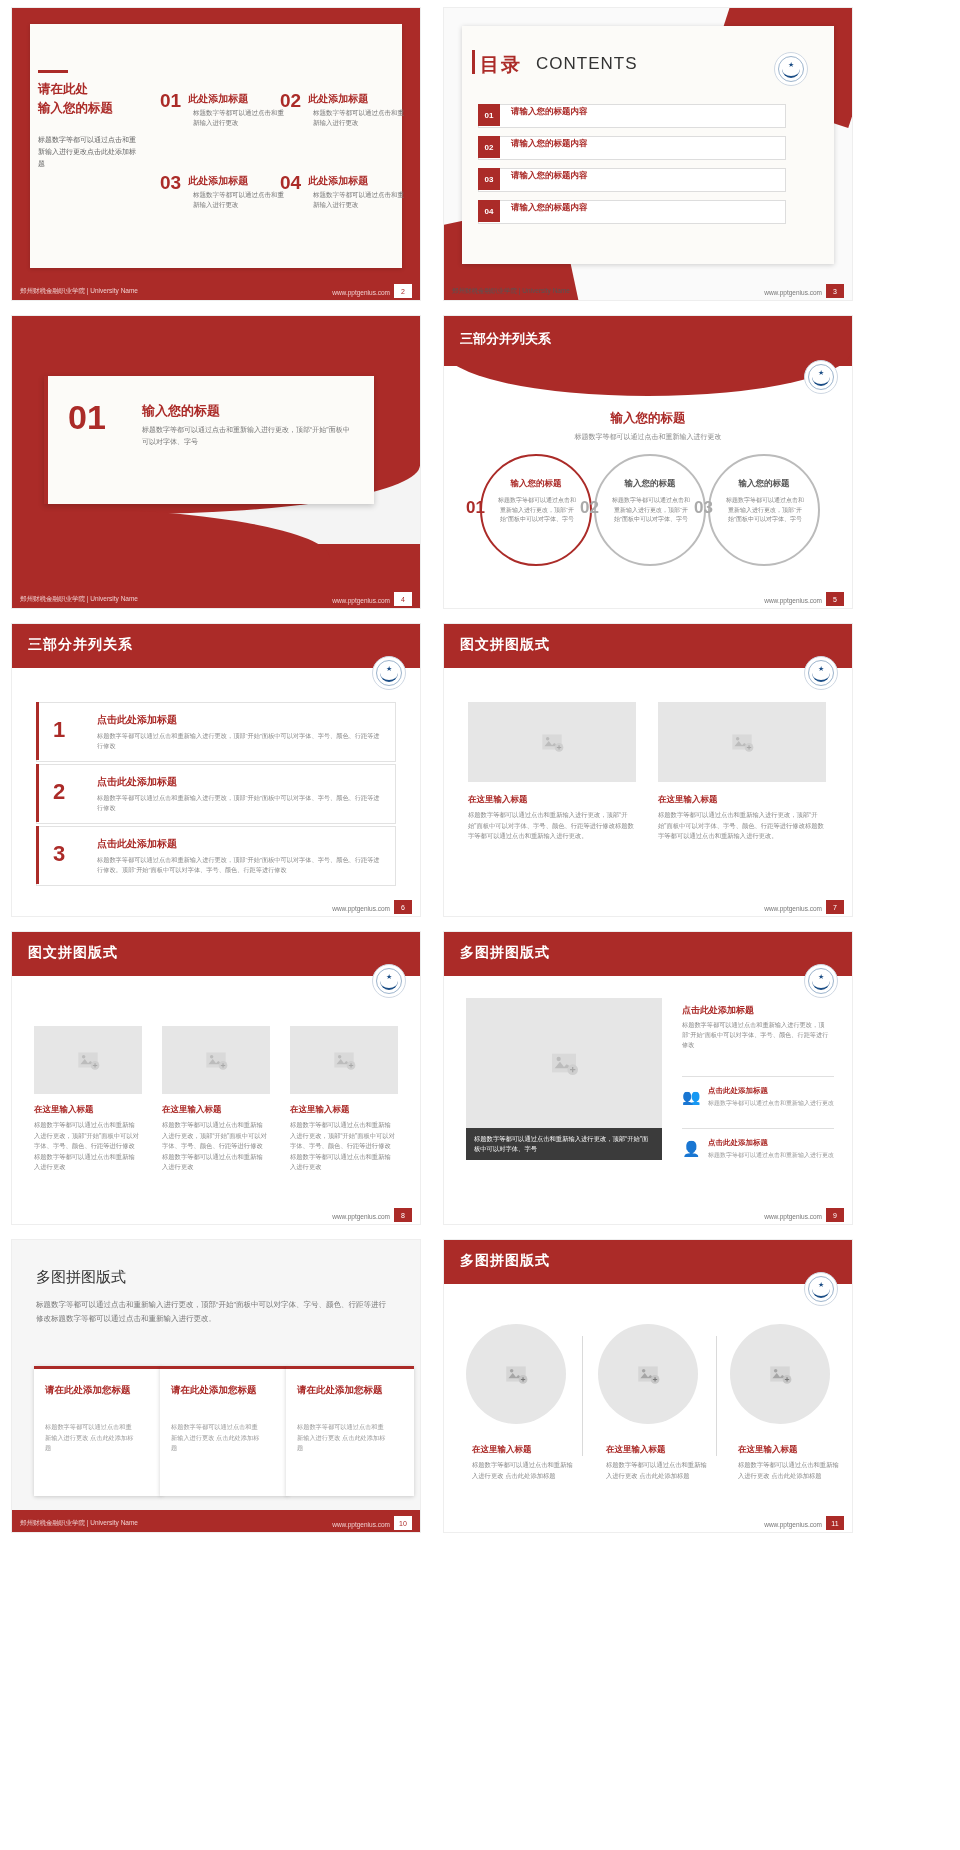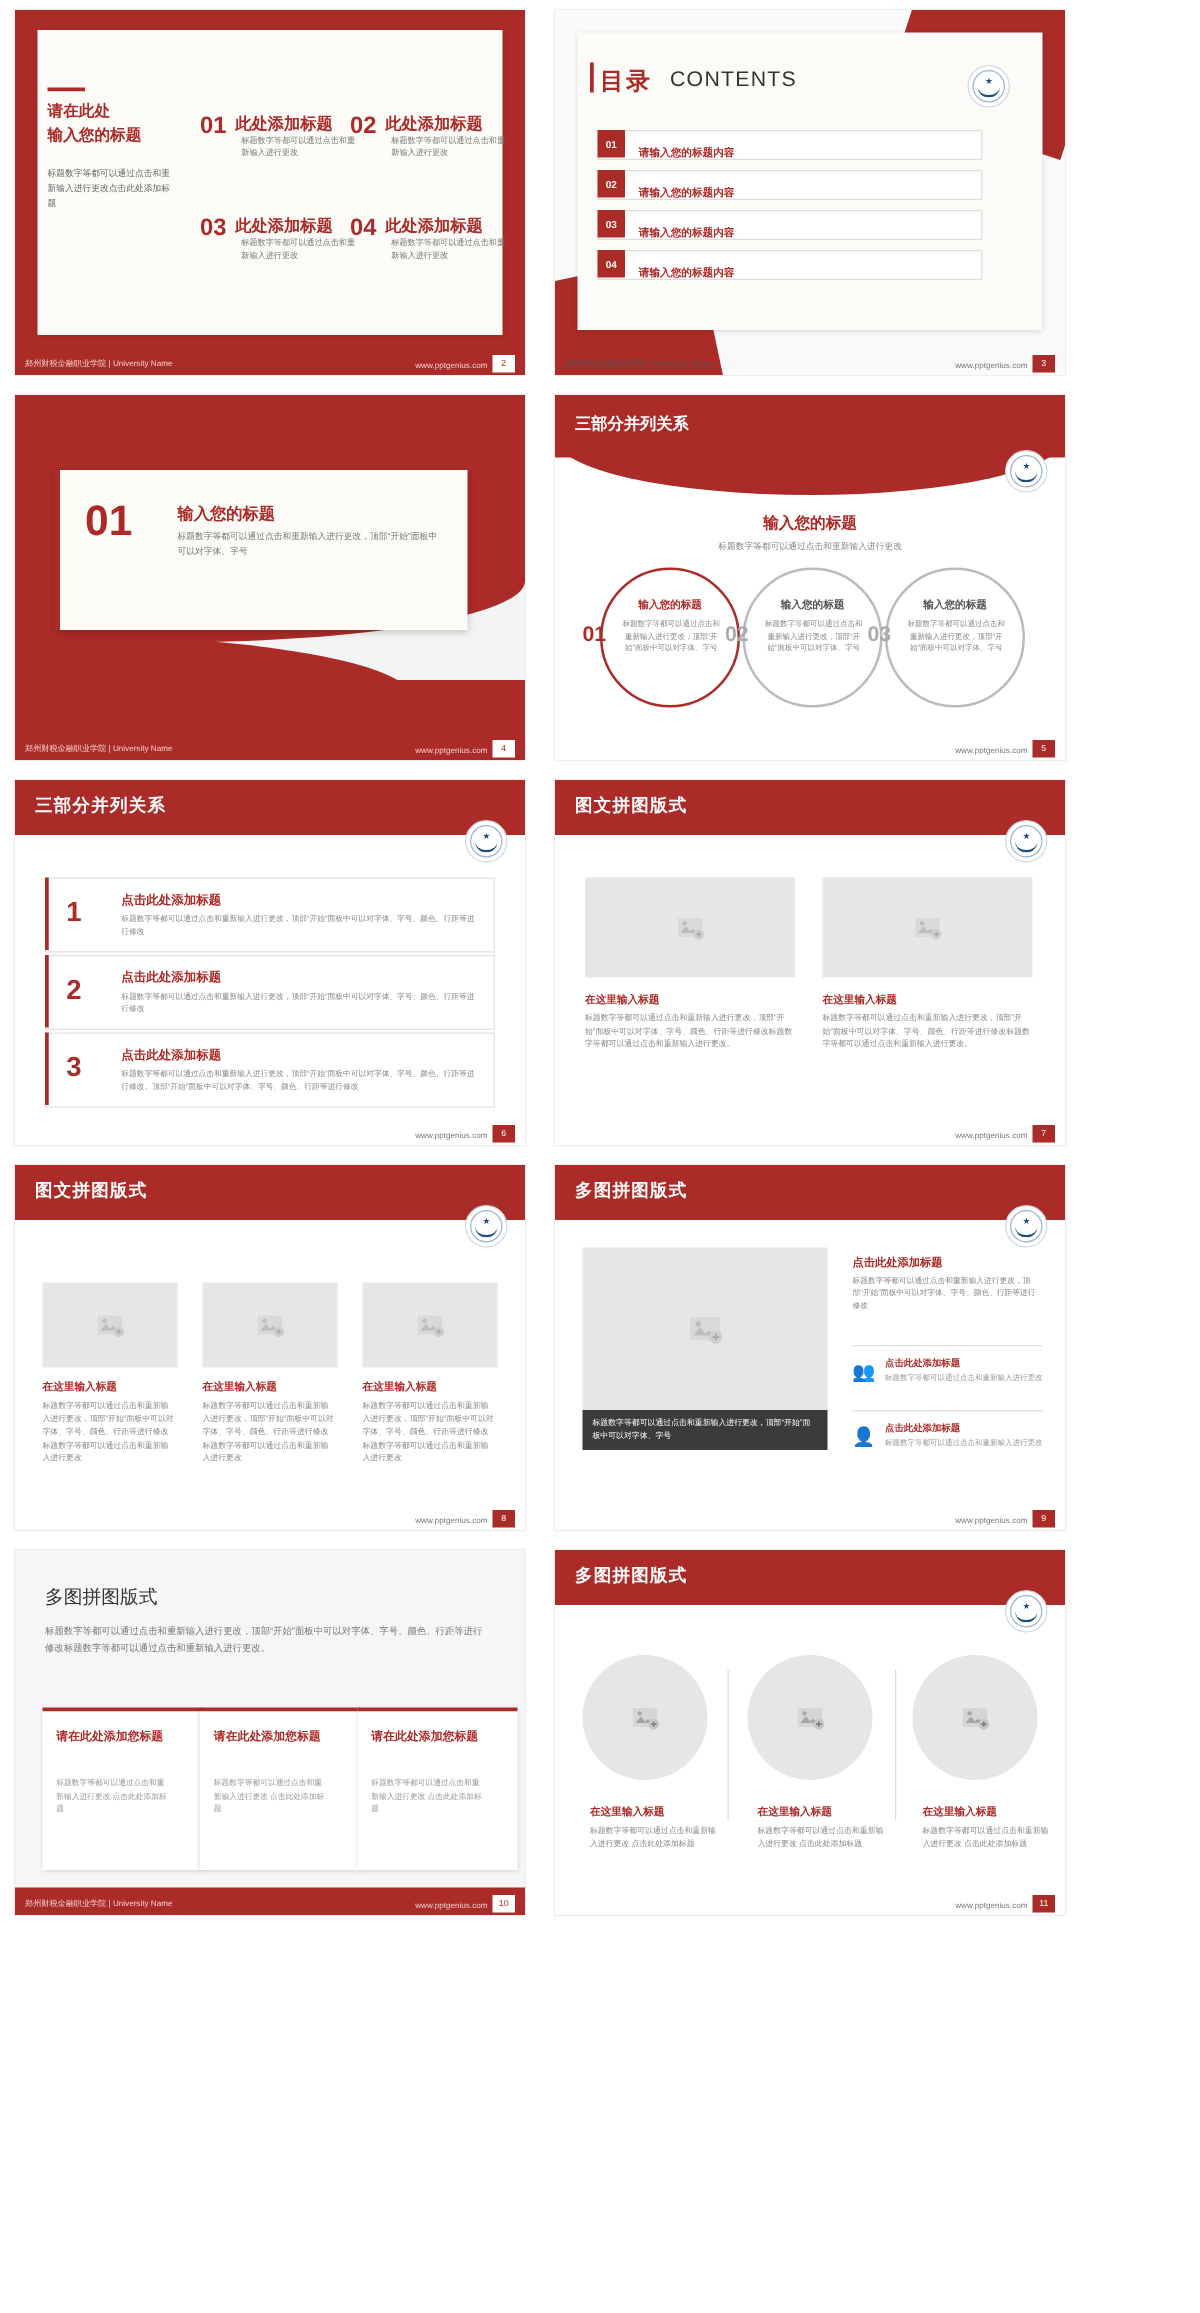--- a/index.html
+++ b/index.html
@@ -22,33 +22,33 @@
   .logo .inner{position:absolute;left:3px;top:3px;right:3px;bottom:3px;border-radius:50%;border:1px solid #9db4cc;}
   .logo .arc{position:absolute;left:7px;top:14px;width:18px;height:9px;border-bottom:2px solid #1c4e86;border-radius:0 0 18px 18px;}
   .logo .star{position:absolute;left:13px;top:8px;color:#1c4e86;font-size:7px;}
   
   .s2card{position:absolute;left:18px;top:16px;width:372px;height:244px;background:#fcfbf8;box-shadow:0 1px 4px rgba(0,0,0,.15);} 
   .s2bar{position:absolute;left:26px;top:62px;width:30px;height:3px;background:#ab2b28;}
   .s2title{position:absolute;left:26px;top:72px;width:110px;font-size:12.5px;font-weight:bold;color:#ab2b28;line-height:19px;}
   .s2desc{position:absolute;left:26px;top:126px;width:104px;font-size:7px;color:#666;line-height:12px;}
   .numblk{position:absolute;width:128px;}
   .numblk .n{font-size:19px;font-weight:bold;color:#ab2b28;float:left;margin-right:7px;line-height:18px;}
-  .numblk .t{font-size:13px;font-weight:bold;color:#ab2b28;line-height:14px;}
+  .numblk .t{font-size:10px;font-weight:bold;color:#ab2b28;line-height:14px;}
   .numblk .d{clear:none;margin-left:33px;font-size:6.5px;color:#777;line-height:10px;margin-top:2px;}
   
   .s3wedge{position:absolute;right:-20px;top:-30px;width:150px;height:130px;background:#ab2b28;transform:rotate(18deg);}
   .s3wedge2{position:absolute;left:-70px;bottom:-60px;width:200px;height:140px;background:#ab2b28;transform:rotate(-12deg);}
   .s3card{position:absolute;left:18px;top:18px;width:372px;height:238px;background:#fcfbf8;box-shadow:0 1px 5px rgba(0,0,0,.18);}
   .s3t1{position:absolute;left:36px;top:44px;font-size:19px;font-weight:bold;color:#ab2b28;letter-spacing:2px;}
   .s3t2{position:absolute;left:92px;top:46px;font-size:17px;color:#333;letter-spacing:1px;}
   .s3tick{position:absolute;left:28px;top:42px;width:3px;height:24px;background:#ab2b28;}
   .s3row{position:absolute;left:34px;width:306px;height:22px;border:1px solid #ddd;background:#fff;}
   .s3row .bx{position:absolute;left:-1px;top:-1px;width:22px;height:22px;background:#ab2b28;color:#fff;font-size:8px;
              display:flex;align-items:center;justify-content:center;font-weight:bold;}
-  .s3row .tx{position:absolute;left:32px;top:12px;font-size:8.5px;color:#ab2b28;font-weight:bold;}
+  .s3row .tx{position:absolute;left:32px;top:1px;font-size:8.5px;color:#ab2b28;font-weight:bold;}
   
   .s4wedge{position:absolute;left:0;top:0;width:100%;height:150px;background:#ab2b28;}
   .s4wedge:after{content:"";position:absolute;left:0;bottom:-48px;width:100%;height:70px;background:#ab2b28;border-radius:0 0 70% 0;}
   .s4bottom{position:absolute;left:0;bottom:0;width:100%;height:64px;background:#ab2b28;}
   .s4bottom:before{content:"";position:absolute;left:0;top:-36px;width:78%;height:56px;background:#ab2b28;border-radius:0 90% 0 0;}
   .s4card{position:absolute;left:32px;top:60px;width:330px;height:128px;background:#fcfbf8;box-shadow:0 2px 6px rgba(0,0,0,.2);}
   .s4line{position:absolute;left:32px;top:60px;width:4px;height:128px;background:#ab2b28;}
   .s4num{position:absolute;left:56px;top:82px;font-size:34px;font-weight:bold;color:#ab2b28;}
   .s4t{position:absolute;left:130px;top:86px;font-size:13px;font-weight:bold;color:#ab2b28;}
   .s4d{position:absolute;left:130px;top:108px;width:210px;font-size:7px;color:#777;line-height:12px;}

